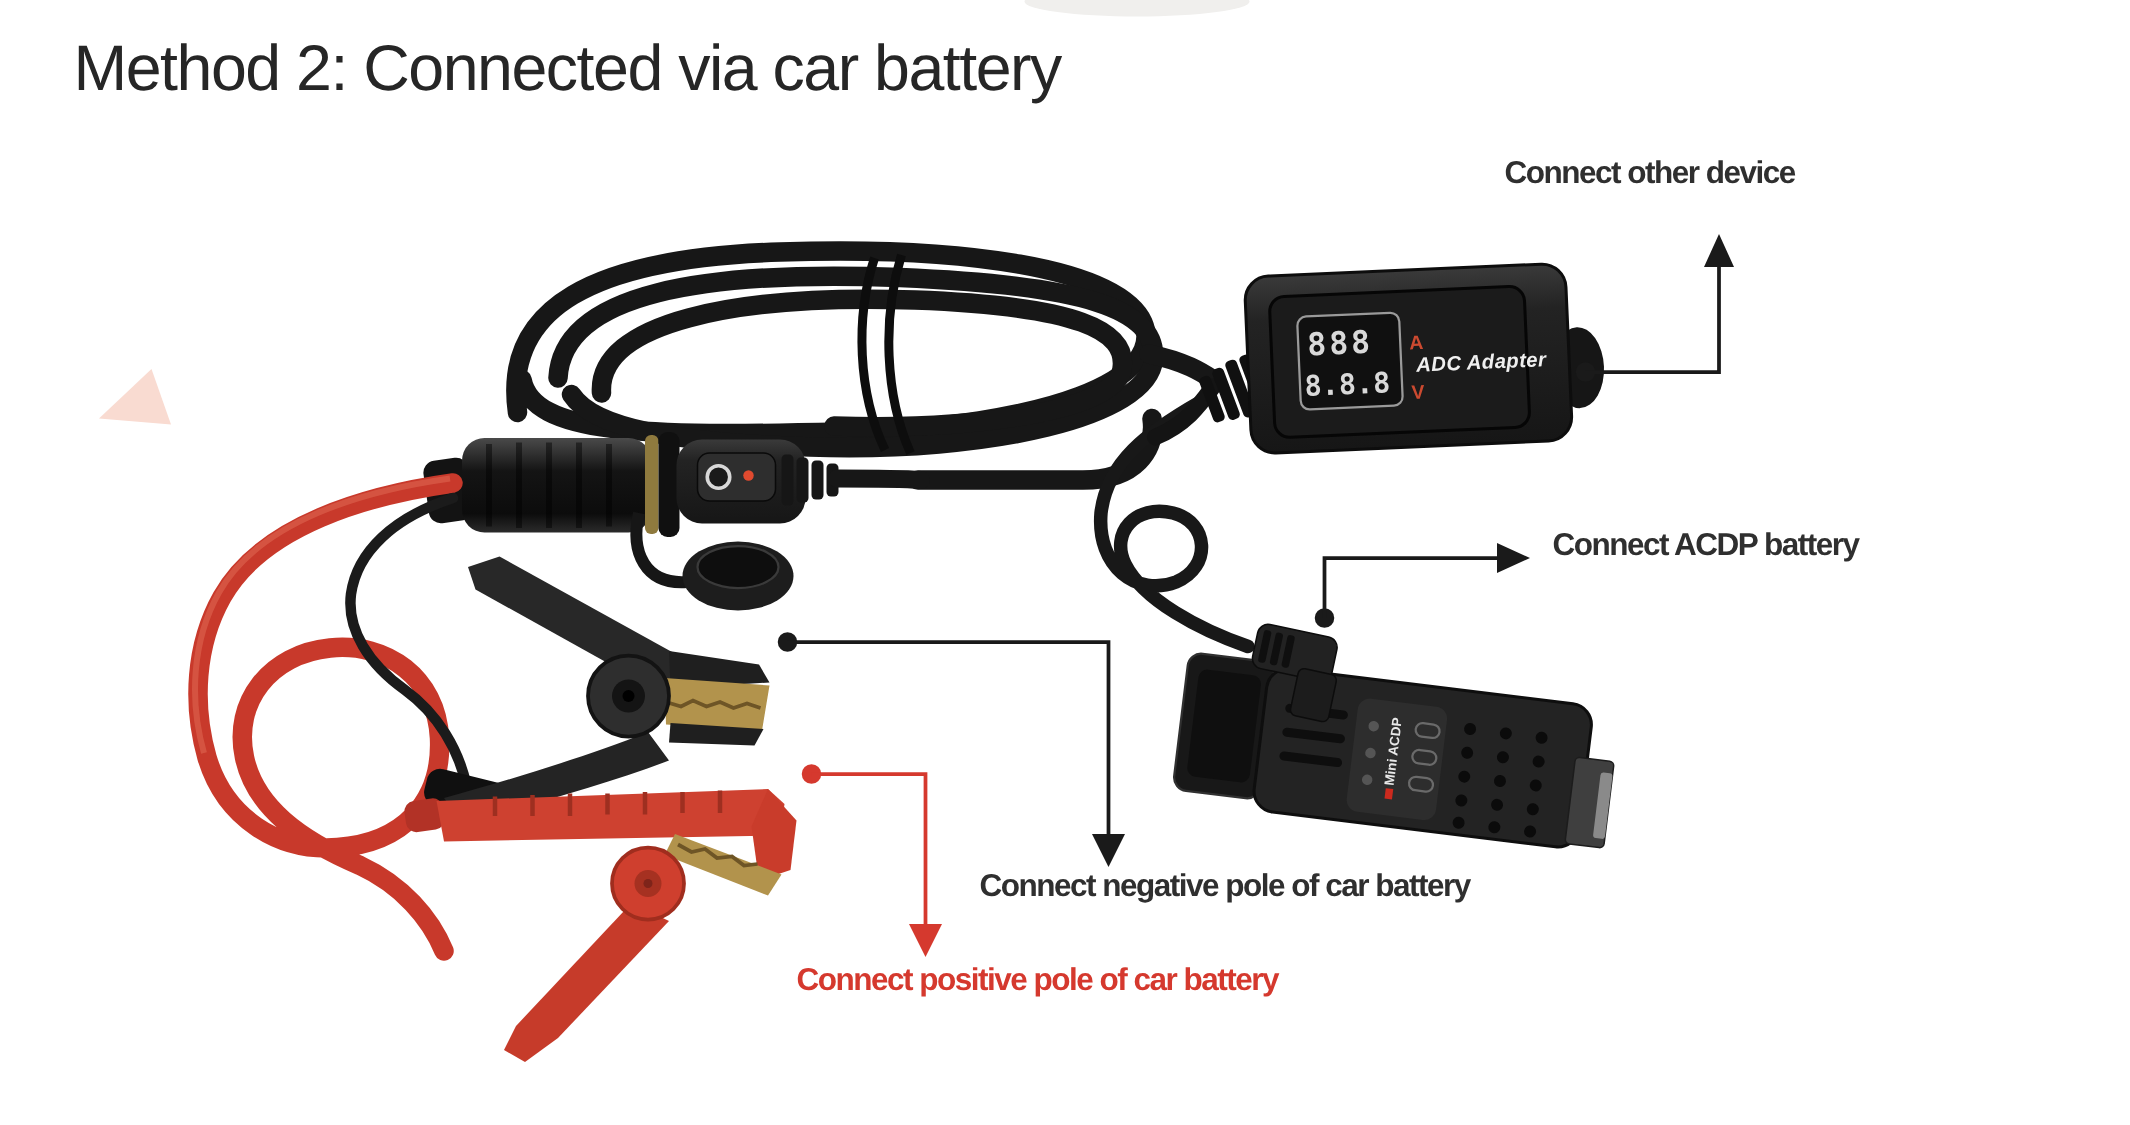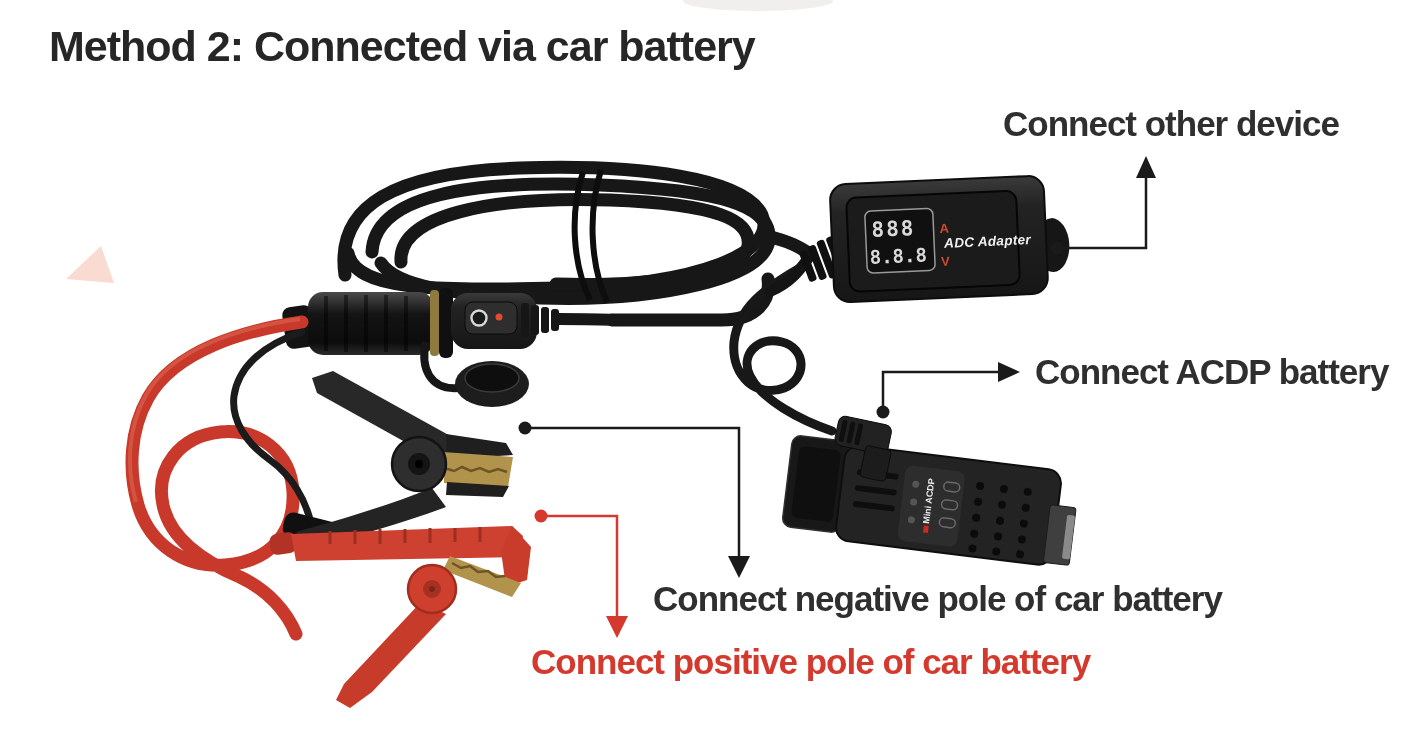--- a/index.html
+++ b/index.html
@@ -3,25 +3,25 @@
 <meta charset="utf-8">
 <style>
   html,body{margin:0;padding:0;background:#ffffff;}
   .stage{
     position:relative;width:1420px;height:750px;background:#ffffff;
     overflow:hidden;font-family:"Liberation Sans",sans-serif;
   }
   .stage svg{position:absolute;left:0;top:0;}
   .page-title{
     position:absolute;left:49px;top:22px;
-    font-size:43px;font-weight:700;color:#262626;
+    font-size:43px;font-weight:400;color:#262626;
     letter-spacing:-1px;white-space:nowrap;
   }
   .callout-label{
-    position:absolute;font-size:35px;font-weight:600;color:#2f2f2f;
+    position:absolute;font-size:21px;font-weight:600;color:#2f2f2f;
     letter-spacing:-1px;white-space:nowrap;
   }
   .callout-label.red{color:#d5392e;}
   .lbl-other{left:1003px;top:104px;}
   .lbl-acdp{left:1035px;top:352px;}
   .lbl-neg{left:653px;top:579px;}
   .lbl-pos{left:531px;top:642px;}
 </style>
 </head>
 <body>

